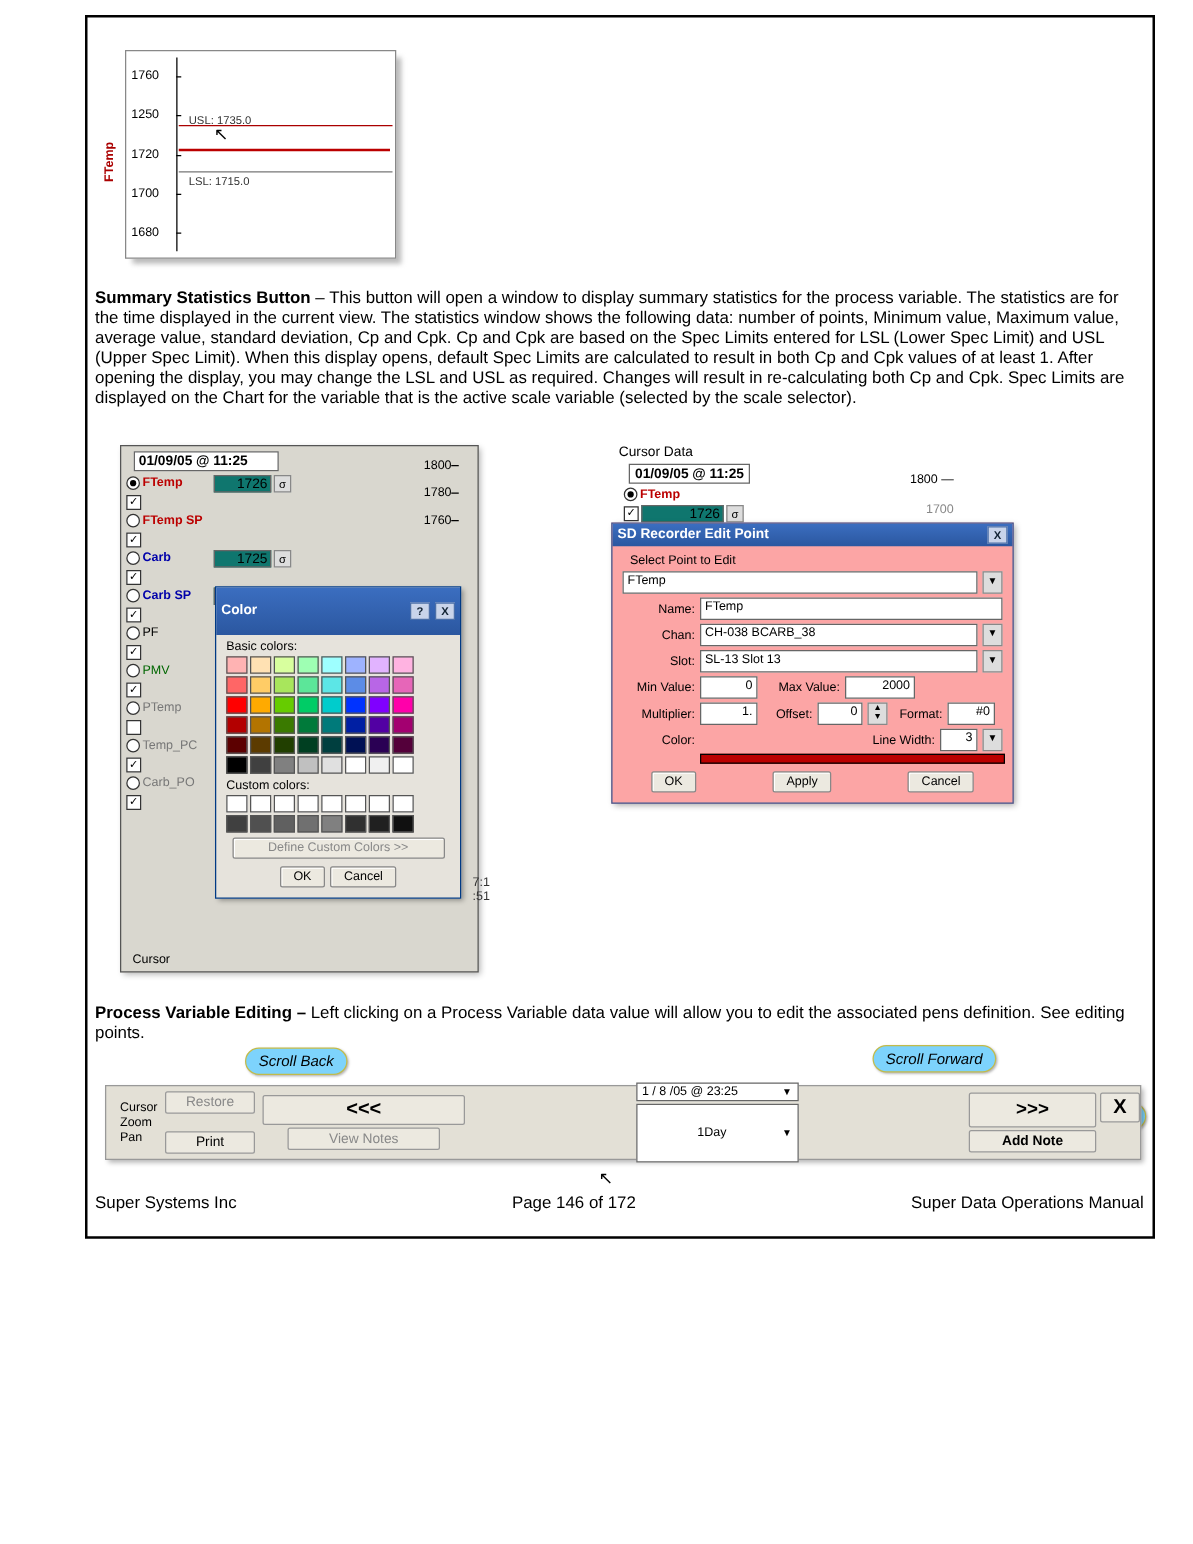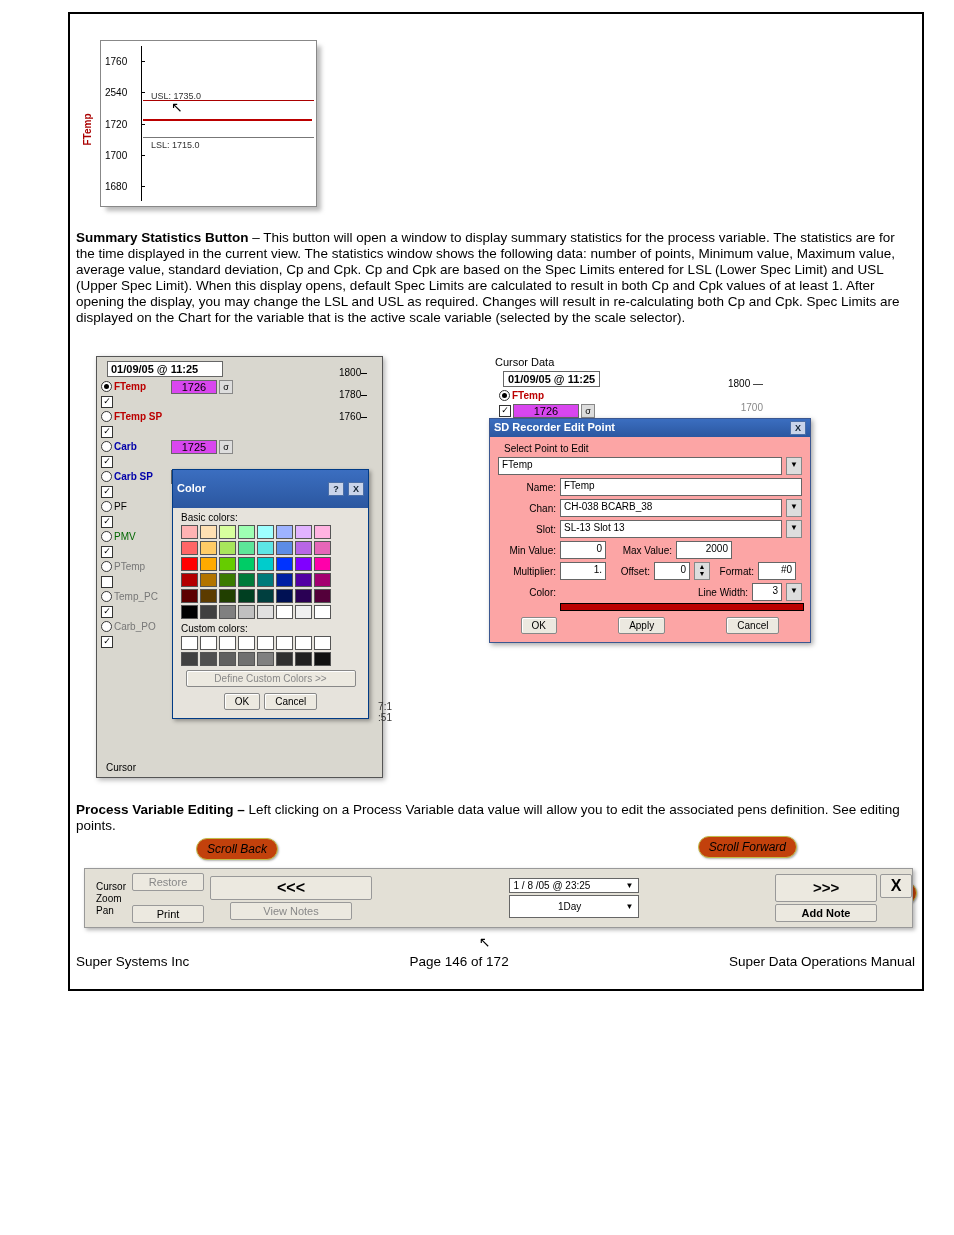--- a/index.html
+++ b/index.html
@@ -158,21 +158,21 @@
   }
   .var-row .check {
     width:10px;height:10px;border:1px solid #333;background:#fff;
     font-size:9px;line-height:9px;text-align:center;
   }
   .var-row .vname { width:55px; font-size:10px; }
   .var-row .vname.red { color:#b00; font-weight:bold;}
   .var-row .vname.blue { color:#00a; font-weight:bold;}
   .var-row .vname.gray{ color:#777;}
   .var-row .vname.green{ color:#060;}
-  .var-row .field { width:40px;text-align:center;background:#d946ef;border:1px solid #666;padding:0 2px;}
+  .var-row .field { width:40px;text-align:right;background:#0f766e;border:1px solid #666;padding:0 2px;}
   .sigma-btn{
     width:12px;height:12px;border:1px solid #888;background:#ddd;font-size:9px;text-align:center;line-height:12px;
   }
 
   
   .color-dialog {
     position:absolute;
     top:112px; left:75px;
     width:195px;
     background:#e6e3dc;
@@ -321,21 +321,21 @@
   .center-col{display:flex;flex-direction:column;gap:2px;margin:0 8px;}
   .center-col .sel{
     background:#fff;border:1px solid #666;width:120px;font-size:10px;padding:1px 4px;
     display:flex;justify-content:space-between;align-items:center;
   }
   .x-btn{width:30px;height:40px;line-height:40px;text-align:center;font-weight:bold;
     background:#ece9e0;border:1px solid #999;border-radius:2px;font-size:16px;}
   .note-col{display:flex;flex-direction:column;gap:2px;}
   .callout{
     position:absolute;
-    background:#c2410c;
+    background:#7dd3fc;
     border:1px solid #c2bb4a;
     border-radius:14px;
     padding:3px 10px;
     font-size:12px;
     font-style:italic;
     box-shadow:1px 1px 2px rgba(0,0,0,.3);
   }
   .callout.back{top:-4px;left:120px;}
   .callout.fwd{top:-6px;right:118px;}
   .callout.rt{top:40px;right:-2px;}
@@ -352,21 +352,21 @@
 <div class="page">
   <div class="page-border"></div>
   <div class="content">
 
     <div class="mini-chart-wrap">
       <div class="mini-chart-shadow"></div>
       <div class="mini-chart">
         <span class="ftemp-label">FTemp</span>
         <div class="axis-border"></div>
         <span class="ylabel" style="top:12%;left:4px">1760</span>
-        <span class="ylabel" style="top:31%;left:4px">2540</span>
+        <span class="ylabel" style="top:31%;left:4px">1250</span>
         <span class="ylabel" style="top:50%;left:4px">1720</span>
         <span class="ylabel" style="top:69%;left:4px">1700</span>
         <span class="ylabel" style="top:88%;left:4px">1680</span>
         <div class="tick" style="top:12%"></div>
         <div class="tick" style="top:31%"></div>
         <div class="tick" style="top:50%"></div>
         <div class="tick" style="top:69%"></div>
         <div class="tick" style="top:88%"></div>
         <div class="limit-line" style="top:36%"></div>
         <span class="limit-text" style="top:30%">USL: 1735.0</span>
@@ -669,21 +669,21 @@
           <div class="wide-btn scroll" style="width:160px;height:22px;line-height:22px">&lt;&lt;&lt;</div>
           <div class="wide-btn viewnotes">View Notes</div>
         </div>
         <div style="flex:1"></div>
         <div class="center-col">
           <div class="sel">
               <span>1 / 8 /05 @ 23:25</span>
               <span style="font-size:8px">▼</span>
             </div>
           <div class="sel">
-              <span style="margin:4px auto">1Day</span>
+              <span style="margin:16px auto">1Day</span>
               <span style="font-size:8px">▼</span>
             </div>
         </div>
         <div style="flex:1"></div>
         <div class="note-col">
           <div style="display:flex;gap:3px">
             <div class="wide-btn" style="width:100px;height:22px;line-height:22px;font-weight:bold;font-size:15px">&gt;&gt;&gt;</div>
             <div class="x-btn" style="height:22px;line-height:22px">X</div>
           </div>
           <div class="wide-btn" style="width:100px;font-weight:bold">Add Note</div>

